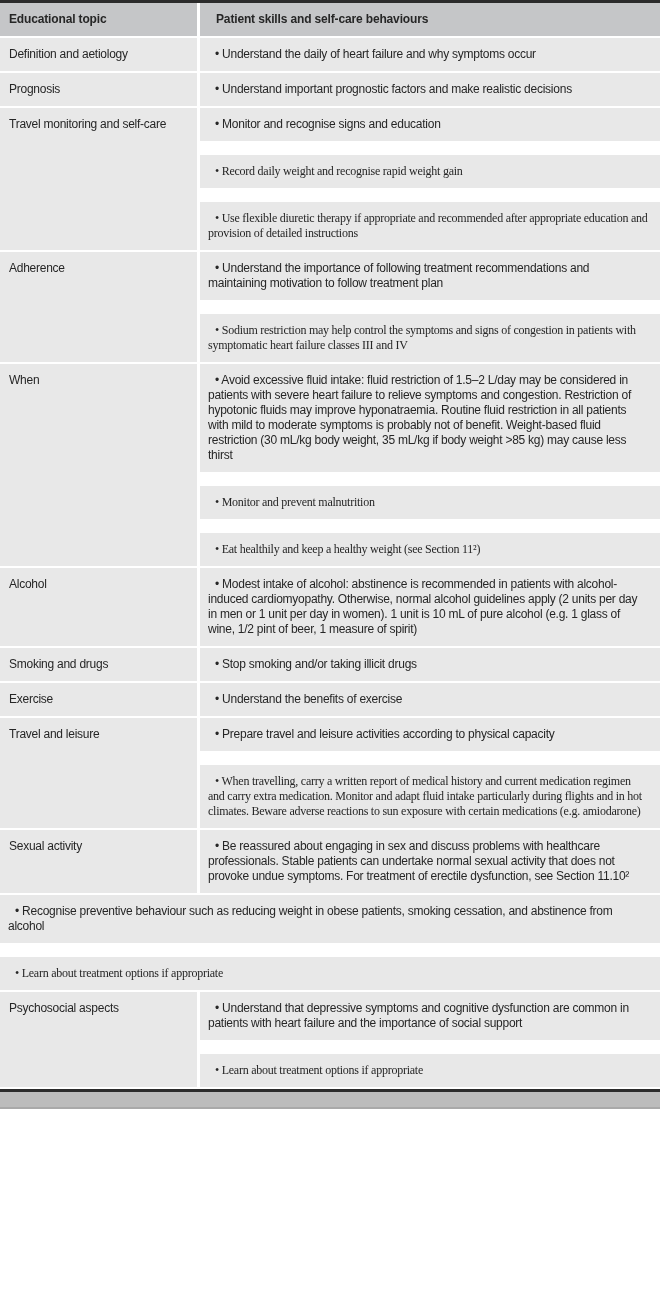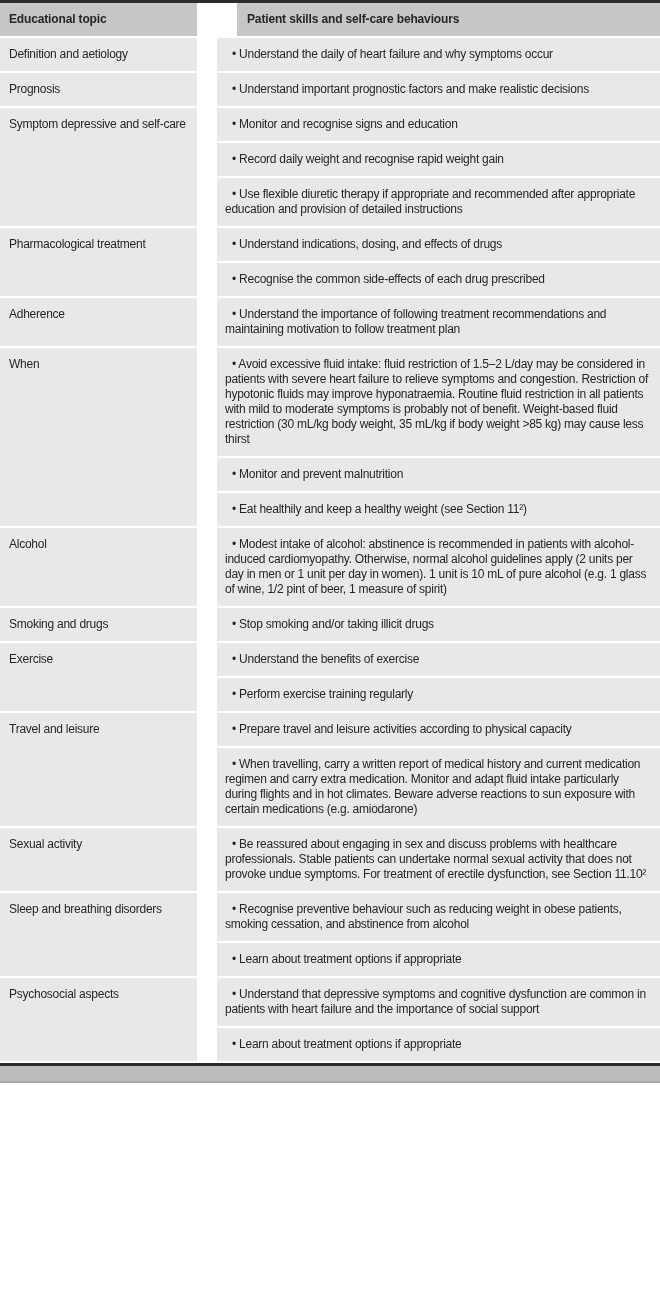--- a/index.html
+++ b/index.html
@@ -21,21 +21,21 @@
   .table-wrap {
     width: 660px;
     background: var(--separator);
   }
   .top-rule {
     height: 3px;
     background: var(--rule-dark);
   }
   .row {
     display: flex;
-    gap: 20px;
+    gap: 3px;
     background: var(--separator);
   }
   .row + .row, #table-body .row { margin-top: 2px; }
   .cell {
     font-size: 12px;
     line-height: 15px;
     letter-spacing: -0.25px;
   }
   .left-cell {
     flex: 0 0 197px;
@@ -48,28 +48,28 @@
     display: flex;
     flex-direction: column;
     background: var(--separator);
   }
   .right-cell {
     background: var(--cell-bg);
     padding: 9px 12px 9px 8px;
     text-indent: 7px;
     flex: 1 0 auto;
   }
-  .right-col .right-cell + .right-cell { margin-top: 2px; }
+  .right-col .right-cell + .right-cell { margin-top: 14px; font-family: Liberation Serif, serif; }
   .header-row .left-cell,
   .header-row .right-cell {
     background: var(--header-bg);
     font-weight: bold;
     letter-spacing: -0.15px;
   }
-  .header-row .right-cell { text-indent: 0; padding-left: 10px; margin-left: 20px; }
+  .header-row .right-cell { text-indent: 0; padding-left: 16px; }
   .footer-bar {
     margin-top: 2px;
     border-top: 3px solid var(--rule-dark);
     background: var(--footer-bg);
     padding: 7px 10px 8px 9px;
     font-size: 11px;
     line-height: 13px;
     letter-spacing: -0.2px;
     border-bottom: 2px solid #a9a9a9;
   }
@@ -94,38 +94,32 @@
           <div class="cell right-cell">• Understand the daily of heart failure and why symptoms occur</div>
         </div>
       </div>
       <div class="row group-row">
         <div class="cell left-cell">Prognosis</div>
         <div class="right-col">
           <div class="cell right-cell">• Understand important prognostic factors and make realistic decisions</div>
         </div>
       </div>
       <div class="row group-row">
-        <div class="cell left-cell">Symptom depressive and self-care</div>
+        <div class="cell left-cell">Travel monitoring and self-care</div>
         <div class="right-col">
           <div class="cell right-cell">• Monitor and recognise signs and education</div>
           <div class="cell right-cell">• Record daily weight and recognise rapid weight gain</div>
           <div class="cell right-cell">• Use flexible diuretic therapy if appropriate and recommended after appropriate education and provision of detailed instructions</div>
         </div>
       </div>
       <div class="row group-row">
-        <div class="cell left-cell">Pharmacological treatment</div>
-        <div class="right-col">
-          <div class="cell right-cell">• Understand indications, dosing, and effects of drugs</div>
-          <div class="cell right-cell">• Recognise the common side-effects of each drug prescribed</div>
-        </div>
-      </div>
-      <div class="row group-row">
         <div class="cell left-cell">Adherence</div>
         <div class="right-col">
           <div class="cell right-cell">• Understand the importance of following treatment recommendations and maintaining motivation to follow treatment plan</div>
+          <div class="cell right-cell">• Sodium restriction may help control the symptoms and signs of congestion in patients with symptomatic heart failure classes III and IV</div>
         </div>
       </div>
       <div class="row group-row">
         <div class="cell left-cell">When</div>
         <div class="right-col">
           <div class="cell right-cell">• Avoid excessive fluid intake: fluid restriction of 1.5–2 L/day may be considered in patients with severe heart failure to relieve symptoms and congestion. Restriction of hypotonic fluids may improve hyponatraemia. Routine fluid restriction in all patients with mild to moderate symptoms is probably not of benefit. Weight-based fluid restriction (30 mL/kg body weight, 35 mL/kg if body weight &gt;85 kg) may cause less thirst</div>
           <div class="cell right-cell">• Monitor and prevent malnutrition</div>
           <div class="cell right-cell">• Eat healthily and keep a healthy weight (see Section 11²)</div>
         </div>
       </div>
@@ -138,38 +132,36 @@
       <div class="row group-row">
         <div class="cell left-cell">Smoking and drugs</div>
         <div class="right-col">
           <div class="cell right-cell">• Stop smoking and/or taking illicit drugs</div>
         </div>
       </div>
       <div class="row group-row">
         <div class="cell left-cell">Exercise</div>
         <div class="right-col">
           <div class="cell right-cell">• Understand the benefits of exercise</div>
-          <div class="cell right-cell">• Perform exercise training regularly</div>
         </div>
       </div>
       <div class="row group-row">
         <div class="cell left-cell">Travel and leisure</div>
         <div class="right-col">
           <div class="cell right-cell">• Prepare travel and leisure activities according to physical capacity</div>
           <div class="cell right-cell">• When travelling, carry a written report of medical history and current medication regimen and carry extra medication. Monitor and adapt fluid intake particularly during flights and in hot climates. Beware adverse reactions to sun exposure with certain medications (e.g. amiodarone)</div>
         </div>
       </div>
       <div class="row group-row">
         <div class="cell left-cell">Sexual activity</div>
         <div class="right-col">
           <div class="cell right-cell">• Be reassured about engaging in sex and discuss problems with healthcare professionals. Stable patients can undertake normal sexual activity that does not provoke undue symptoms. For treatment of erectile dysfunction, see Section 11.10²</div>
         </div>
       </div>
       <div class="row group-row">
-        <div class="cell left-cell">Sleep and breathing disorders</div>
         <div class="right-col">
           <div class="cell right-cell">• Recognise preventive behaviour such as reducing weight in obese patients, smoking cessation, and abstinence from alcohol</div>
           <div class="cell right-cell">• Learn about treatment options if appropriate</div>
         </div>
       </div>
       <div class="row group-row">
         <div class="cell left-cell">Psychosocial aspects</div>
         <div class="right-col">
           <div class="cell right-cell">• Understand that depressive symptoms and cognitive dysfunction are common in patients with heart failure and the importance of social support</div>
           <div class="cell right-cell">• Learn about treatment options if appropriate</div>

